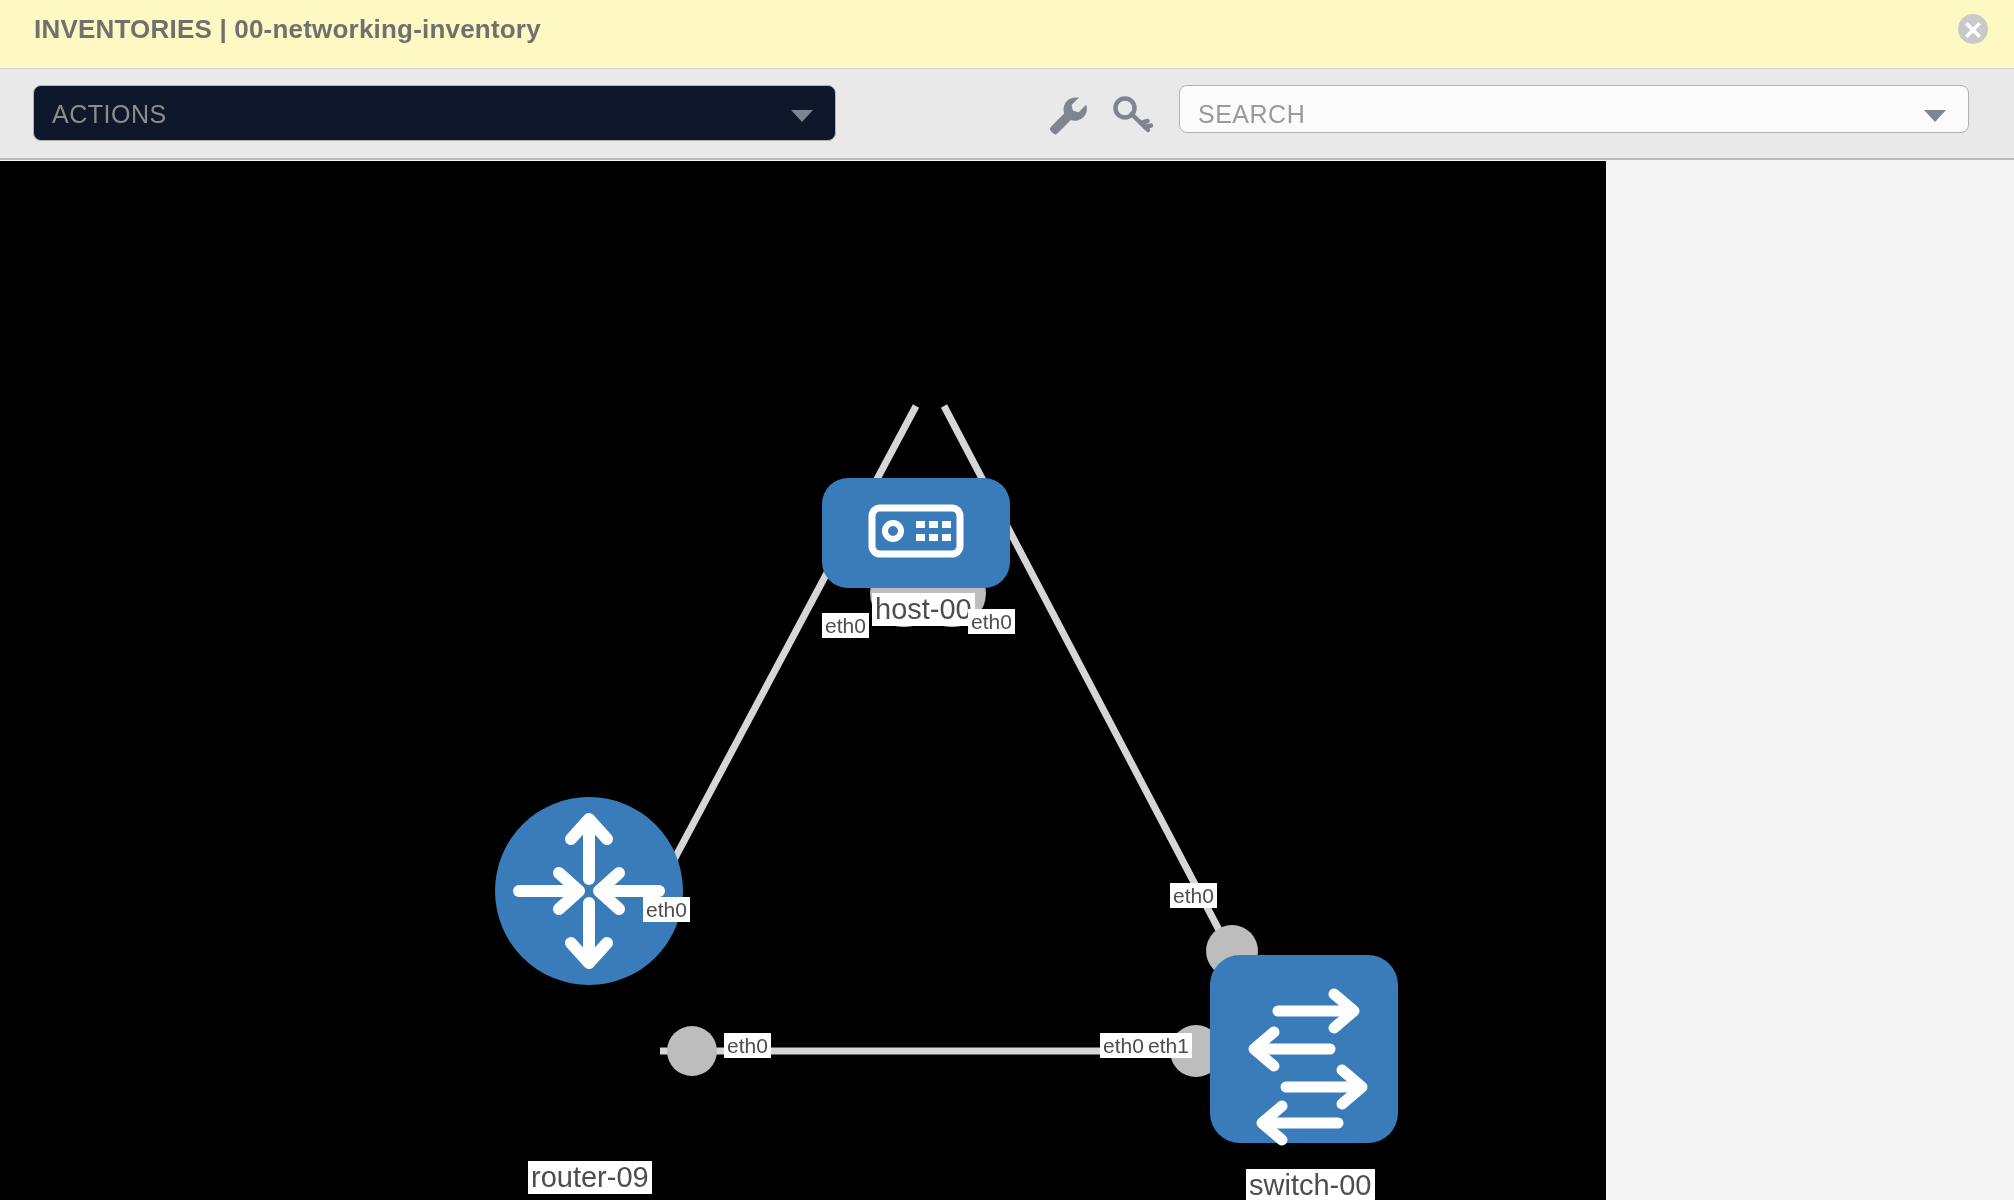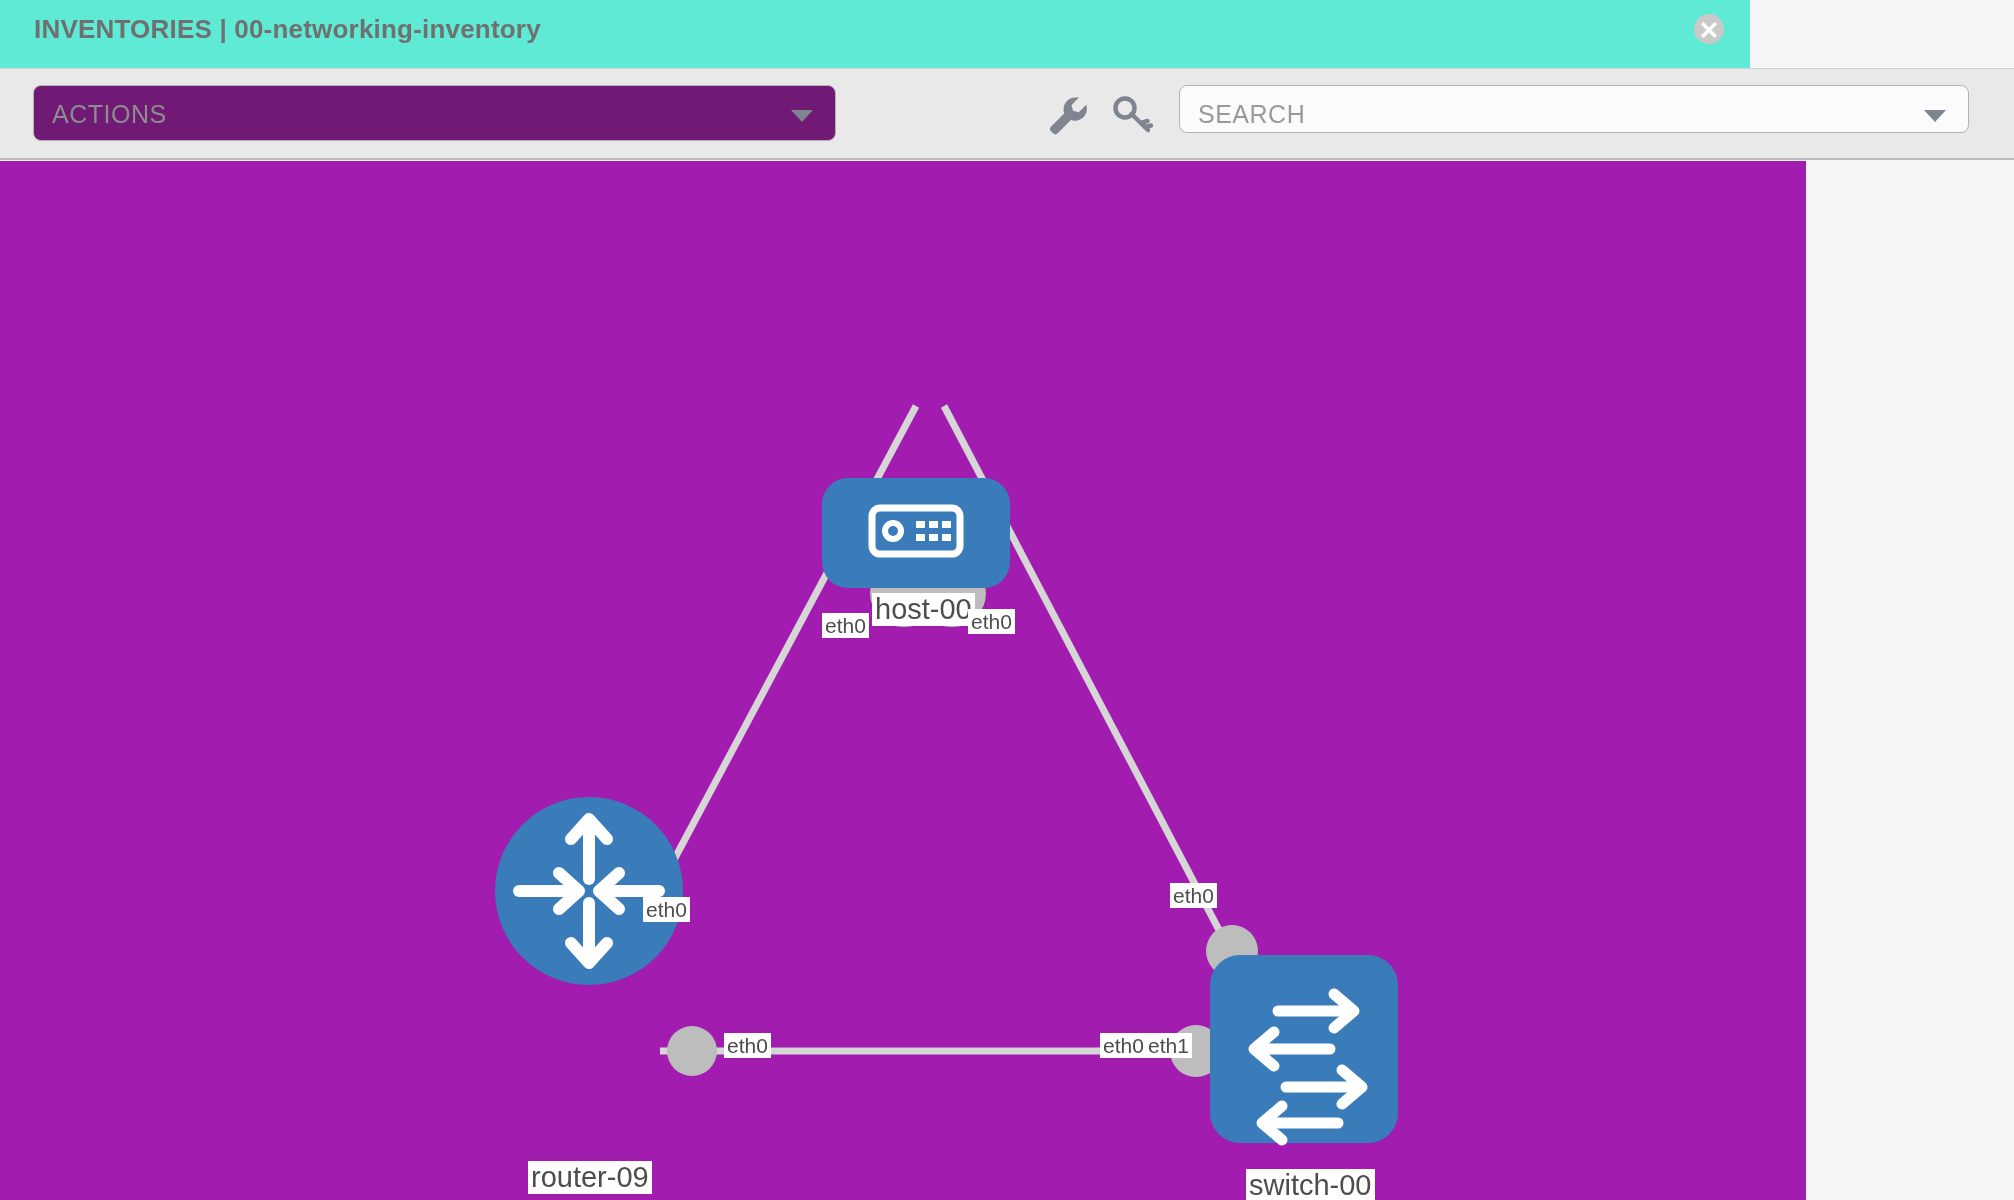--- a/index.html
+++ b/index.html
@@ -7,22 +7,22 @@
     width: 2014px; height: 1200px;
     background: #ffffff;
     font-family: "Liberation Sans", sans-serif;
     overflow: hidden;
   }
 
   #app { position: relative; width: 2014px; height: 1200px; background:#f5f5f5; }
 
   
   .header {
-    position: absolute; left:0; top:0; width:1750px; height:68px;
-    background:#5eead4;
+    position: absolute; left:0; top:0; width:2014px; height:68px;
+    background:#fef9c3;
   }
   .header-title {
     position:absolute; left:34px; top:14px;
     font-size:26px; font-weight:bold; color:#707070;
     letter-spacing:0.2px; white-space:nowrap;
   }
   .close-btn {
     position:absolute; right:26px; top:14px;
     width:30px; height:30px; border-radius:50%;
     background:#c9c9c9; cursor:pointer;
@@ -32,21 +32,21 @@
   
   .toolbar {
     position:absolute; left:0; top:68px; width:2014px; height:92px;
     background:#e9e9e9;
     border-top:1px solid #d2d2d2;
     border-bottom:2px solid #b9b9b9;
   }
   .actions-select {
     position:absolute; left:33px; top:16px;
     width:803px; height:56px;
-    background:#701a75;
+    background:#0f172a;
     border:1px solid #b3b3b3; border-radius:8px;
   }
   .actions-select .sel-label {
     position:absolute; left:18px; top:14px;
     font-size:25px; color:#8d8d8d; letter-spacing:0.5px;
   }
   .caret {
     position:absolute; right:22px; top:24px;
     width:0;height:0;
     border-left:11px solid transparent;
@@ -65,22 +65,22 @@
     background:#fbfbfb;
     border:1px solid #b3b3b3; border-radius:8px;
   }
   .search-select .sel-label {
     position:absolute; left:18px; top:14px;
     font-size:25px; color:#9a9a9a; letter-spacing:0.5px;
   }
 
   
   .canvas {
-    position:absolute; left:0; top:161px; width:1806px; height:1039px;
-    background:#a21caf; overflow:hidden;
+    position:absolute; left:0; top:161px; width:1606px; height:1039px;
+    background:#000000; overflow:hidden;
   }
   .graph-svg { position:absolute; left:0; top:0; width:2014px; height:1039px; }
 
   
   .node-label, .edge-label {
     position:absolute;
     background:#ffffff;
     color:#4d4d4d;
     white-space:nowrap;
     line-height:1.0;

